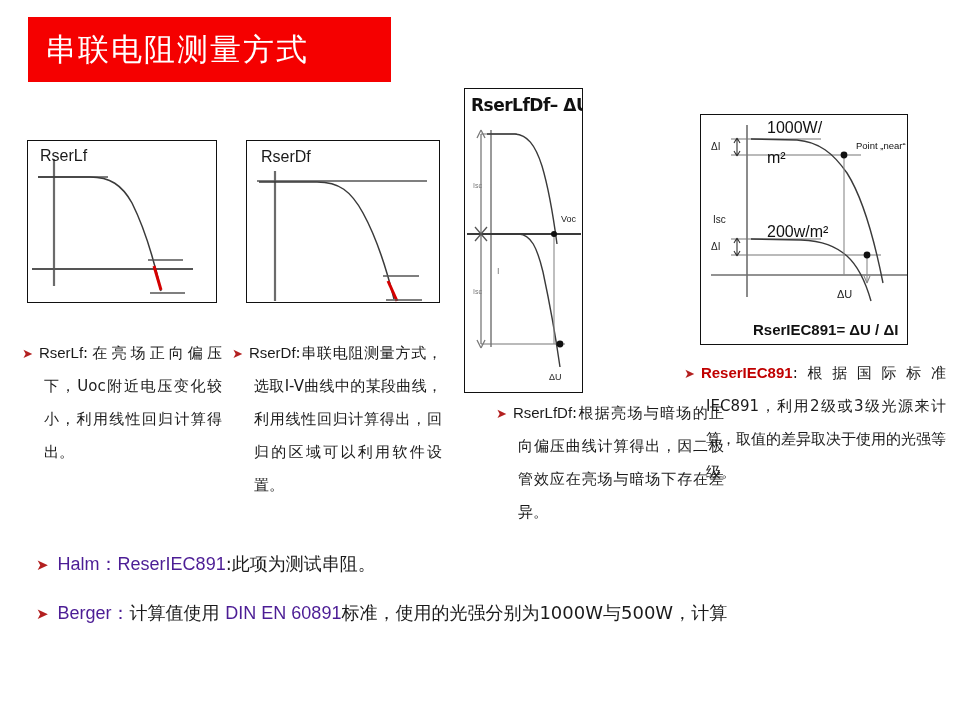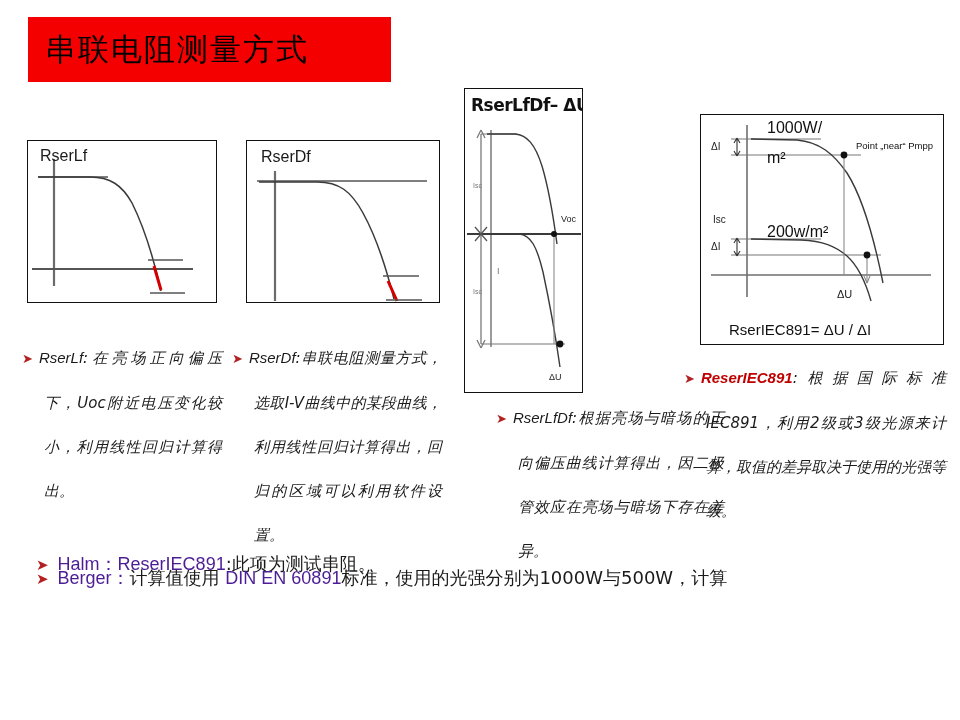--- a/index.html
+++ b/index.html
@@ -24,21 +24,21 @@
     top: 17px;
     width: 363px;
     height: 65px;
     background: #f50000;
     display: flex;
     align-items: center;
     padding-left: 17px;
     box-sizing: border-box;
   }
   #title-text {
-    color: #000000;
+    color: #ffffff;
     font-size: 31px;
     letter-spacing: 2px;
     font-family: "DejaVu Sans", "Liberation Sans", sans-serif;
     font-weight: 400;
   }
 
   
   .figure-panel {
     position: absolute;
     border: 1px solid #111;
@@ -57,43 +57,43 @@
     color: #111;
     white-space: nowrap;
   }
   svg { display: block; }
 
   
   #panel-rserlf { left: 27px; top: 140px; width: 190px; height: 163px; }
   #panel-rserdf { left: 246px; top: 140px; width: 194px; height: 163px; }
   #panel-rserlfdf { left: 464px; top: 88px; width: 120px; height: 0; } 
   #panel-rserlfdf { left: 464px; top: 88px; width: 119px; height: 305px; }
-  #panel-iec891 { left: 700px; top: 114px; width: 244px; height: 231px; }
+  #panel-iec891 { left: 700px; top: 114px; width: 208px; height: 231px; }
 
   .panel-title-3 {
     font-weight: bold;
     font-size: 17px;
     font-family: "DejaVu Sans", sans-serif;
     letter-spacing: -0.5px;
   }
   .panel-title-4 {
-    font-weight: normal;
+    font-weight: bold;
     font-size: 15px;
     font-family: "Liberation Sans", sans-serif;
+    margin-left: 24px;
   }
 
   
   .text-block {
     position: absolute;
     font-family: "DejaVu Sans", "Liberation Sans", sans-serif;
     font-size: 15px;
-    line-height: 44px;
+    line-height: 33px;
     color: #1a1a1a;
     text-align: justify;
-    font-style: italic;
   }
   .text-block .bullet {
     color: #b32020;
     font-size: 13px;
     margin-right: 6px;
   }
   .text-block .indent-body {
     display: block;
     padding-left: 22px;
     text-indent: -22px;
@@ -118,21 +118,21 @@
     color: #b32020;
     font-size: 15px;
     margin-right: 9px;
   }
   .bottom-bullet .red-bold {
     color: #4c1d95;
     font-weight: normal;
     font-family: "Liberation Sans", sans-serif;
   }
   #bullet-halm   { left: 36px; top: 547px; width: 880px; }
-  #bullet-berger { left: 36px; top: 561px; width: 900px; }
+  #bullet-berger { left: 36px; top: 596px; width: 900px; }
   #bullet-berger .cont {
     display: block;
     padding-left: 27px;
   }
   sub { font-size: 0.68em; }
 </style>
 </head>
 <body>
 
 <div id="title-banner">

